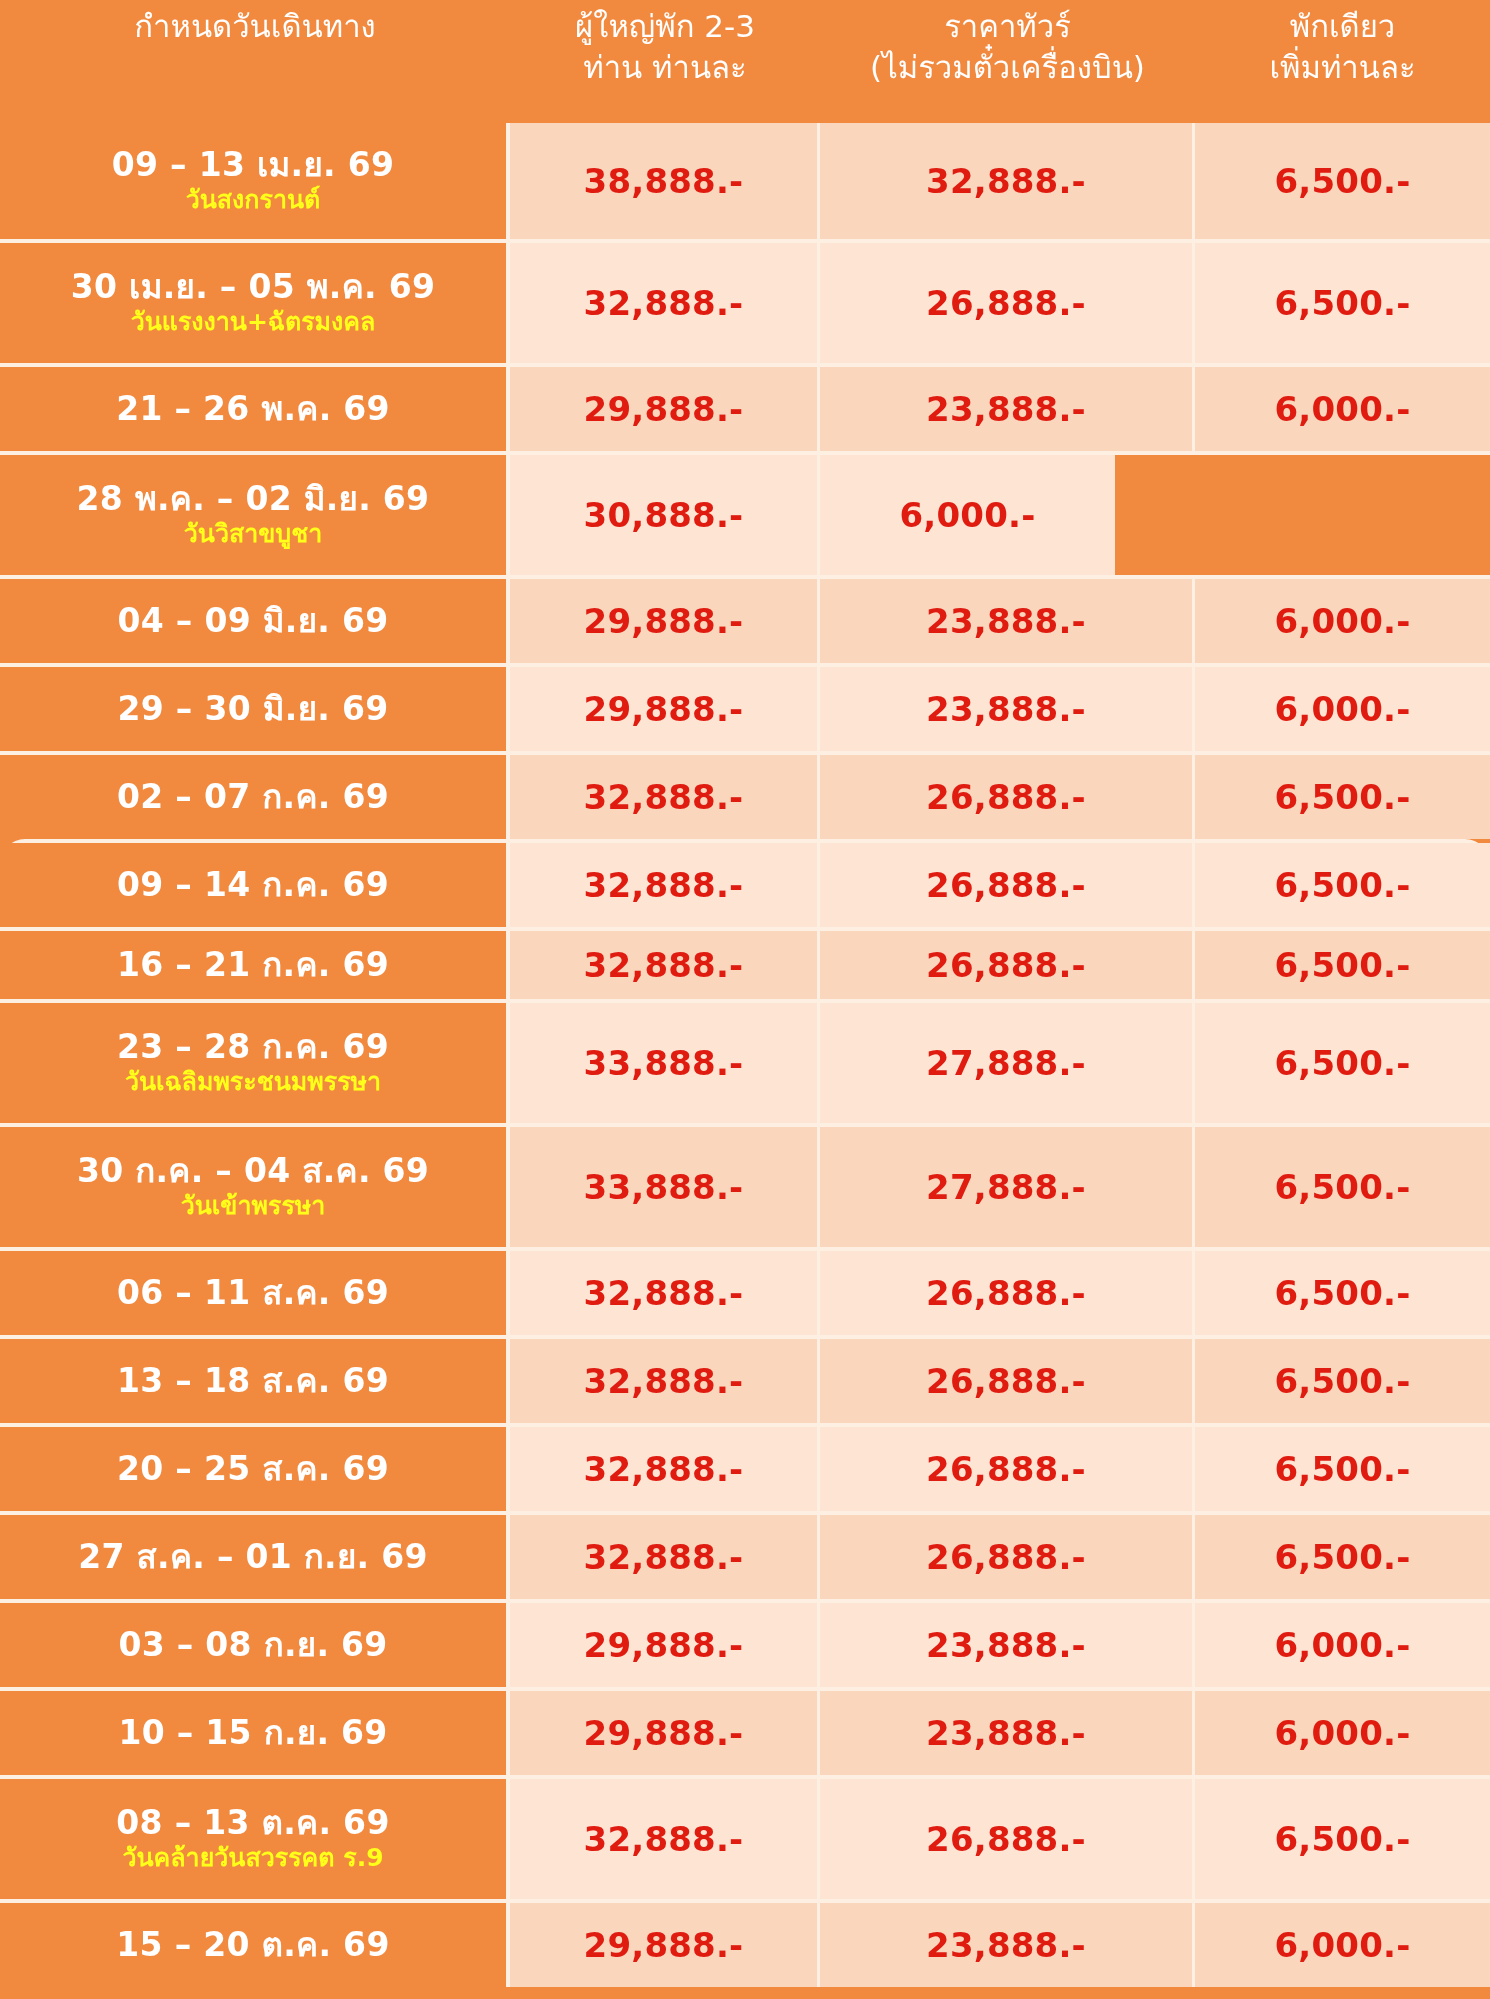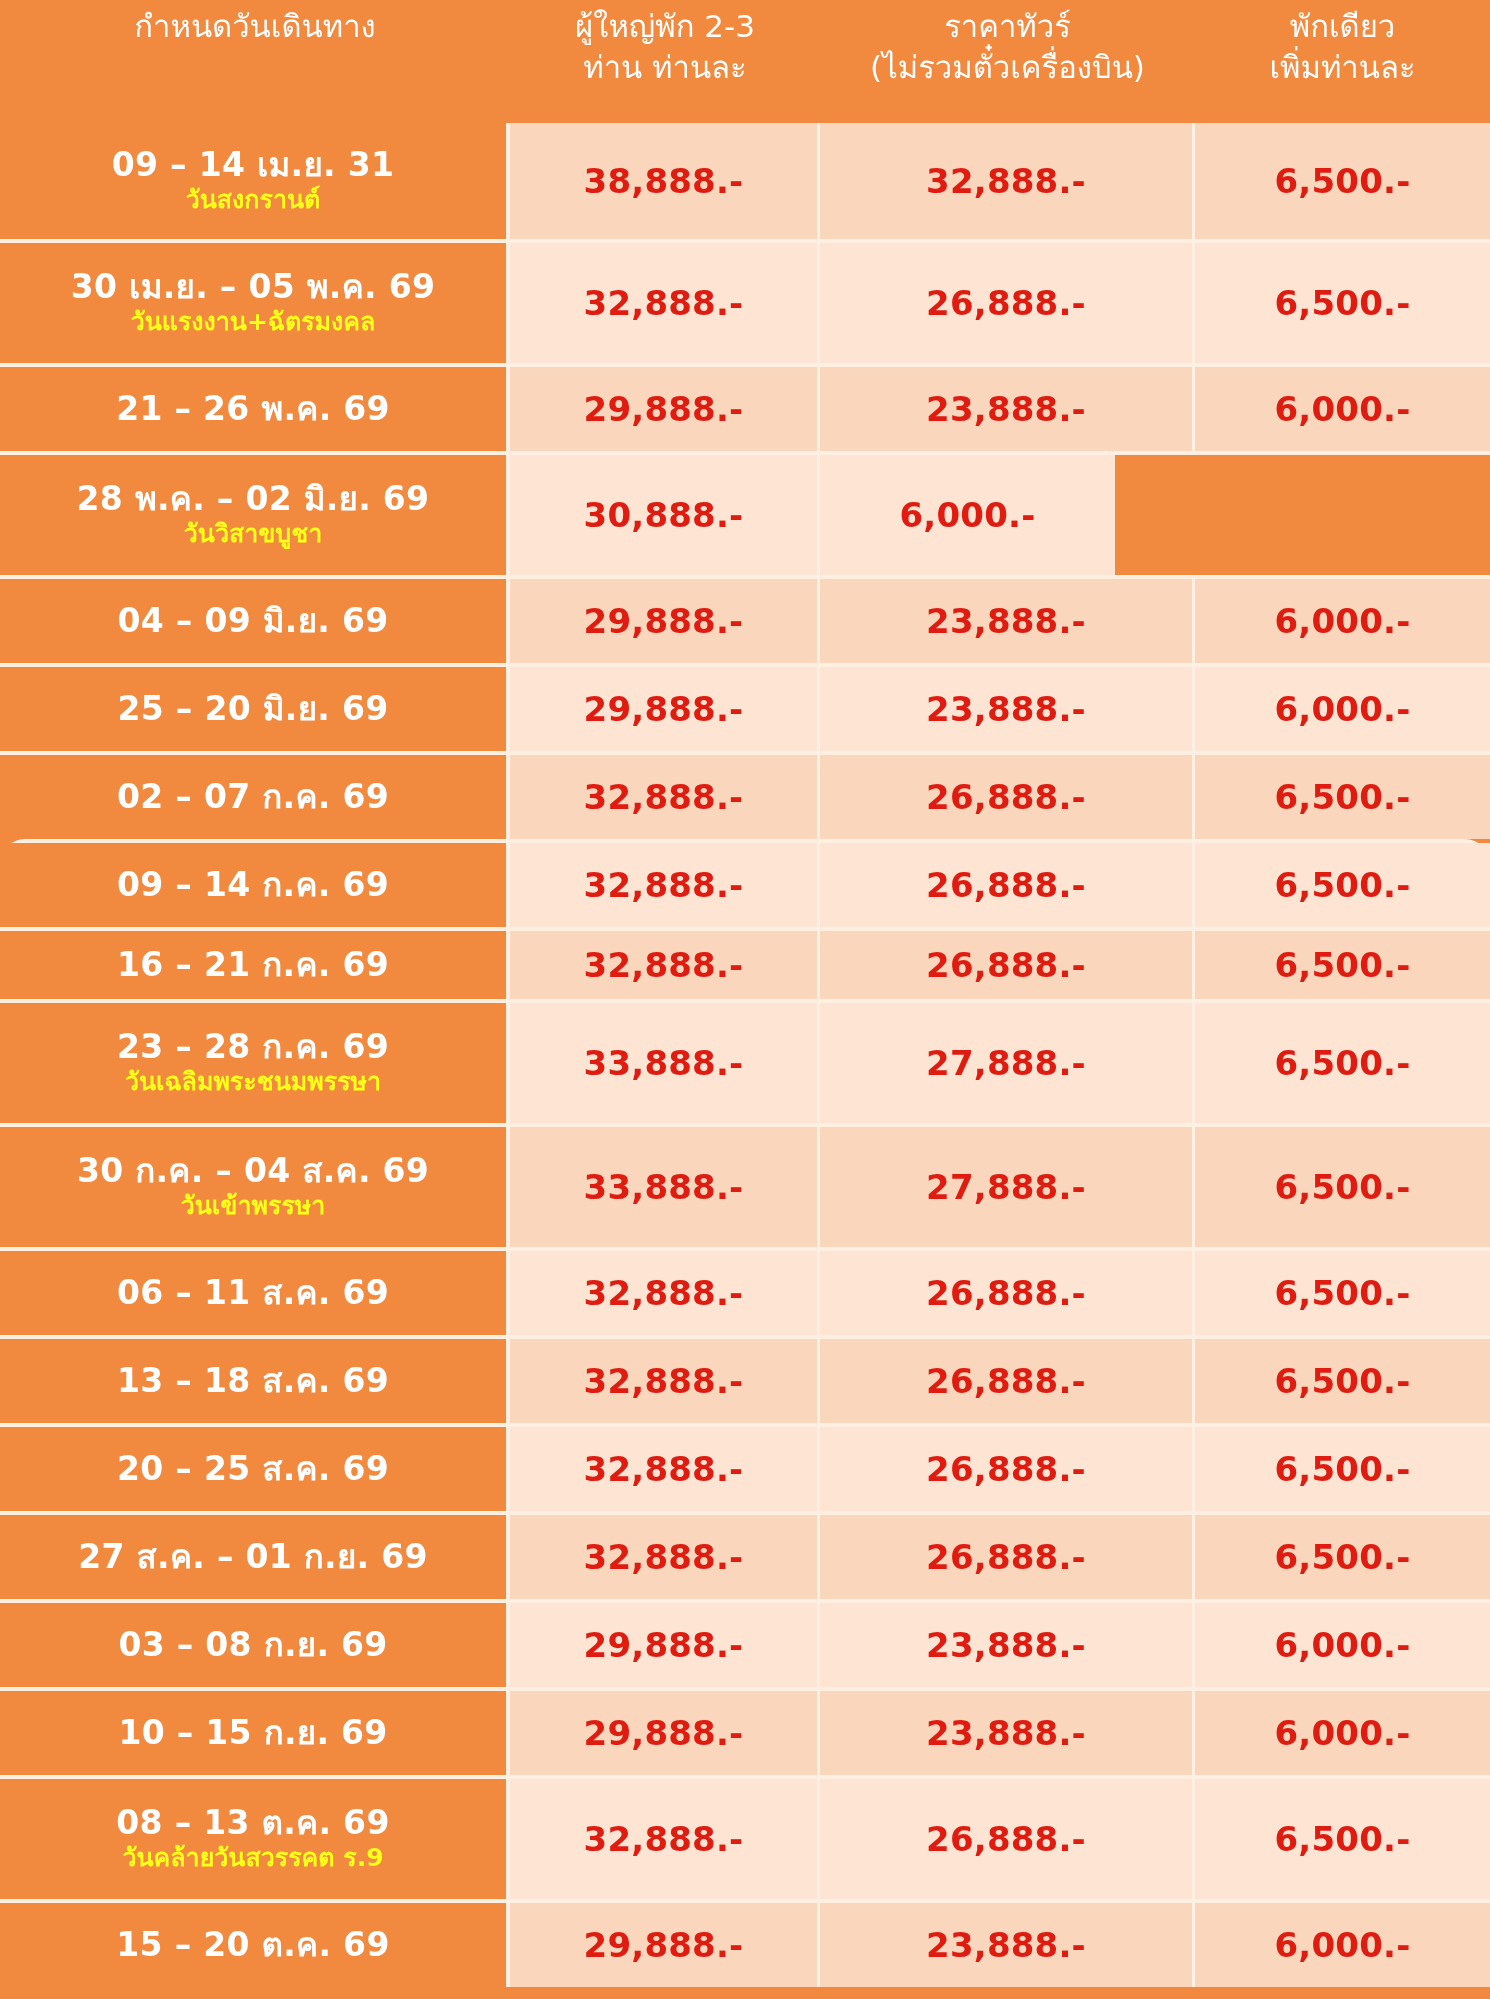--- a/index.html
+++ b/index.html
@@ -122,21 +122,21 @@
     </div>
     <div class="th c3">
       <span>พักเดียว</span>
       <span class="l2">เพิ่มท่านละ</span>
     </div>
   </div>
 
   <div class="tbody" id="tbody">
       <div class="tr shadeA first" style="height: 124px;">
         <div class="td date c0">
-          <div class="dateline">09 – 14 เม.ย. 31</div>
+          <div class="dateline">09 – 13 เม.ย. 69</div>
           <div class="noteline">วันสงกรานต์</div>
         </div>
         <div class="td price c1">38,888.-</div>
         <div class="td price c2">32,888.-</div>
         <div class="td price c3 last">6,500.-</div>
       </div>
       <div class="tr shadeB" style="height: 124px;">
         <div class="td date c0">
           <div class="dateline">30 เม.ย. – 05 พ.ค. 69</div>
           <div class="noteline">วันแรงงาน+ฉัตรมงคล</div>
@@ -164,21 +164,21 @@
       <div class="tr shadeA" style="height: 88px;">
         <div class="td date c0">
           <div class="dateline">04 – 09 มิ.ย. 69</div>
         </div>
         <div class="td price c1">29,888.-</div>
         <div class="td price c2">23,888.-</div>
         <div class="td price c3 last">6,000.-</div>
       </div>
       <div class="tr shadeB" style="height: 88px;">
         <div class="td date c0">
-          <div class="dateline">25 – 20 มิ.ย. 69</div>
+          <div class="dateline">29 – 30 มิ.ย. 69</div>
         </div>
         <div class="td price c1">29,888.-</div>
         <div class="td price c2">23,888.-</div>
         <div class="td price c3 last">6,000.-</div>
       </div>
       <div class="tr shadeA" style="height: 88px;">
         <div class="td date c0">
           <div class="dateline">02 – 07 ก.ค. 69</div>
         </div>
         <div class="td price c1">32,888.-</div>

